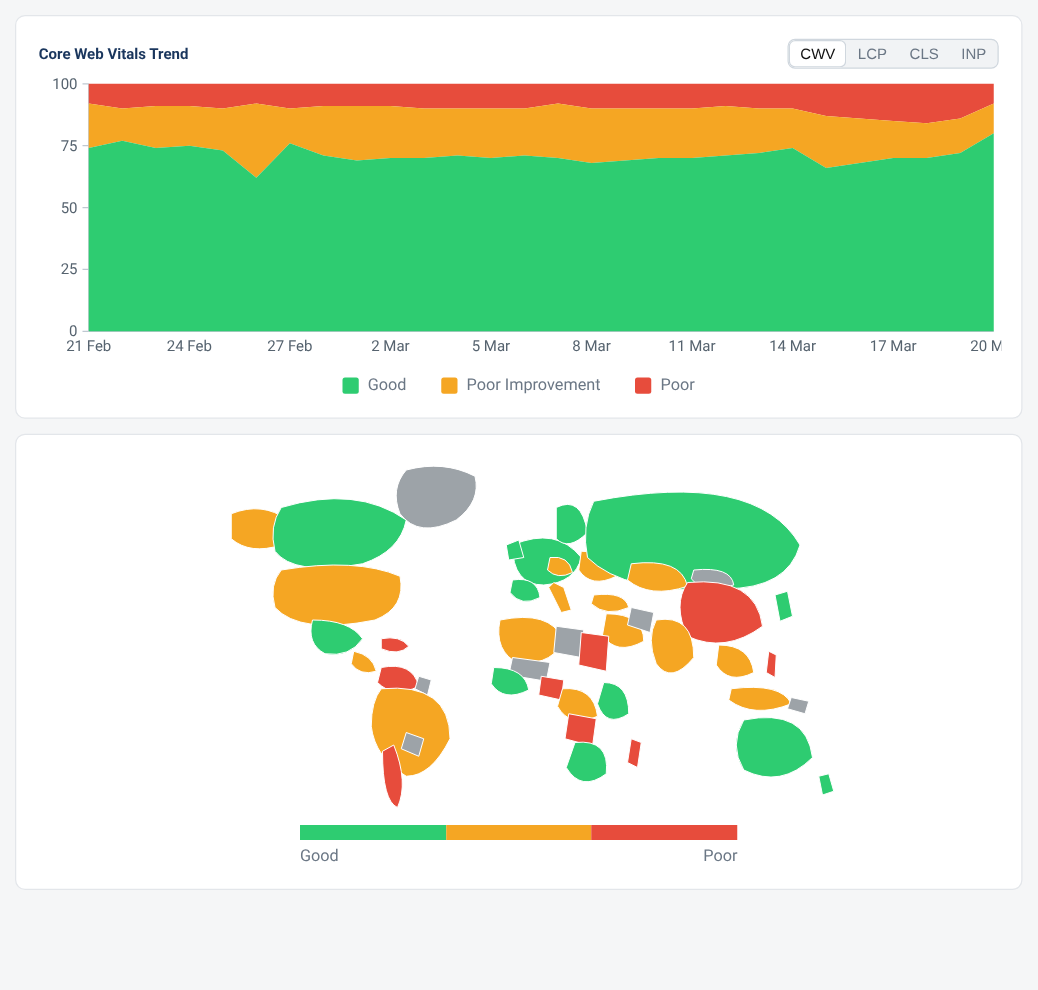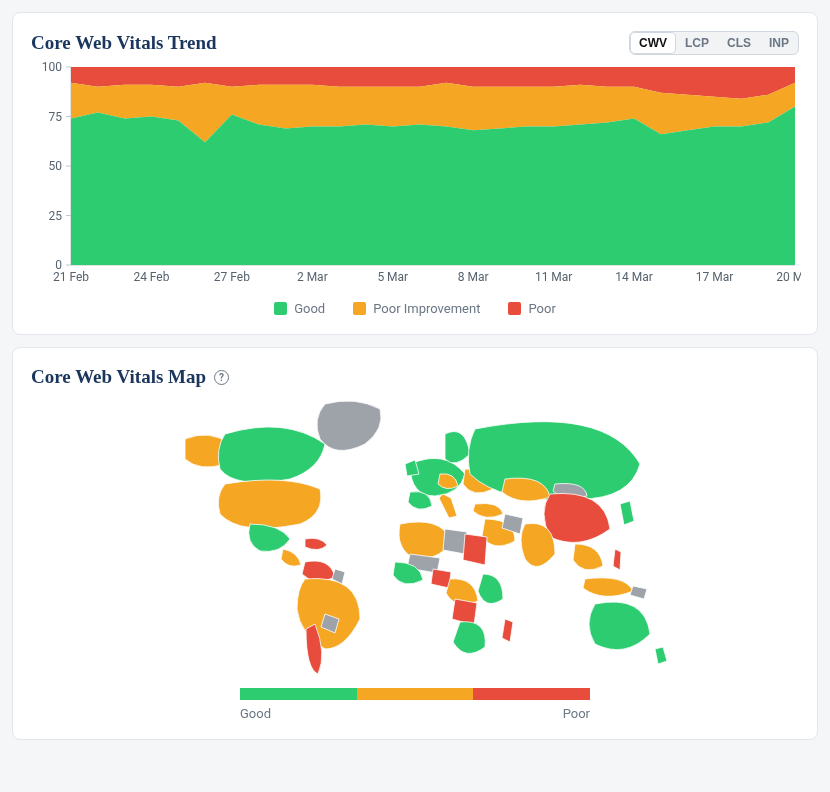--- a/index.html
+++ b/index.html
@@ -15,23 +15,23 @@
     --grey:#9da3a8;
     --axis:#bfc8d1;
     --toggle-border:#d0d7de;
     --toggle-text:#6b7785;
     font-family:-apple-system,BlinkMacSystemFont,"Segoe UI",Roboto,Arial,sans-serif;
   }
   *{box-sizing:border-box;}
   body{margin:0;background:var(--bg);width:830px;padding:12px;color:var(--text);}
   .card{background:var(--card);border:1px solid var(--border);border-radius:8px;padding:18px;margin-bottom:12px;}
   .card-head{display:flex;align-items:center;gap:8px;margin-bottom:6px;}
-  .card-title{font-size:19px;font-weight:700;color:var(--title);font-family:Liberation Serif, serif;}
+  .card-title{font-size:12px;font-weight:700;color:var(--title);}
   .toggle-group{margin-left:auto;display:flex;border:1px solid var(--toggle-border);border-radius:6px;overflow:hidden;background:#f1f3f5;}
-  .toggle{padding:4px 9px;font-size:12px;font-weight:700;color:var(--toggle-text);cursor:pointer;border:none;background:transparent;}
+  .toggle{padding:4px 9px;font-size:12px;font-weight:400;color:var(--toggle-text);cursor:pointer;border:none;background:transparent;}
   .toggle.active{background:#fff;color:#111;box-shadow:inset 0 0 0 1px var(--toggle-border);border-radius:5px;}
   .chart-wrap{position:relative;}
   .legend{display:flex;gap:28px;justify-content:center;margin-top:10px;font-size:13px;color:var(--muted);}
   .legend .item{display:flex;align-items:center;gap:7px;}
   .swatch{width:13px;height:13px;border-radius:2px;}
   .info-icon{width:15px;height:15px;border:1.5px solid var(--muted);border-radius:50%;display:inline-flex;align-items:center;justify-content:center;font-size:10px;color:var(--muted);font-weight:700;}
   svg{display:block;}
   .axis-label{font-size:12px;fill:#56636f;}
   .tick-line{stroke:var(--axis);stroke-width:1;}
   .map-wrap{display:flex;justify-content:center;}
@@ -94,24 +94,20 @@
       <span>Poor Improvement</span>
     </div>
     <div class="item">
       <span class="swatch" style="background:var(--red)"></span>
       <span>Poor</span>
     </div>
   </div>
 </div>
 
 <div class="card">
-  <div class="card-head">
-    <span class="card-title">Core Web Vitals Map</span>
-    <span class="info-icon">?</span>
-  </div>
 
   <div class="map-wrap">
     <svg id="world-map-svg" width="520" height="280" viewBox="0 0 520 280">
         <path d="M170 10 q30 -8 55 5 q5 20 -15 35 q-30 15 -45 -5 q-8 -20 5 -35 Z" fill="#9da3a8" stroke="#fff" stroke-width="0.8"></path>
         <path d="M30 45 q25 -10 45 5 l-5 20 q-25 8 -40 -5 Z" fill="#f5a623" stroke="#fff" stroke-width="0.8"></path>
         <path d="M70 40 q60 -18 100 10 q-5 25 -35 35 q-55 10 -70 -10 q-5 -20 5 -35 Z" fill="#2ecc71" stroke="#fff" stroke-width="0.8"></path>
         <path d="M70 90 q60 -10 95 5 q5 25 -20 35 q-60 12 -80 -10 q-5 -18 5 -30 Z" fill="#f5a623" stroke="#fff" stroke-width="0.8"></path>
         <path d="M95 130 q30 0 40 15 q-10 15 -30 12 q-15 -8 -10 -27 Z" fill="#2ecc71" stroke="#fff" stroke-width="0.8"></path>
         <path d="M150 145 q15 -3 22 6 q-8 8 -22 2 Z" fill="#e74c3c" stroke="#fff" stroke-width="0.8"></path>
         <path d="M128 155 q15 3 18 16 q-13 4 -20 -6 Z" fill="#f5a623" stroke="#fff" stroke-width="0.8"></path>

